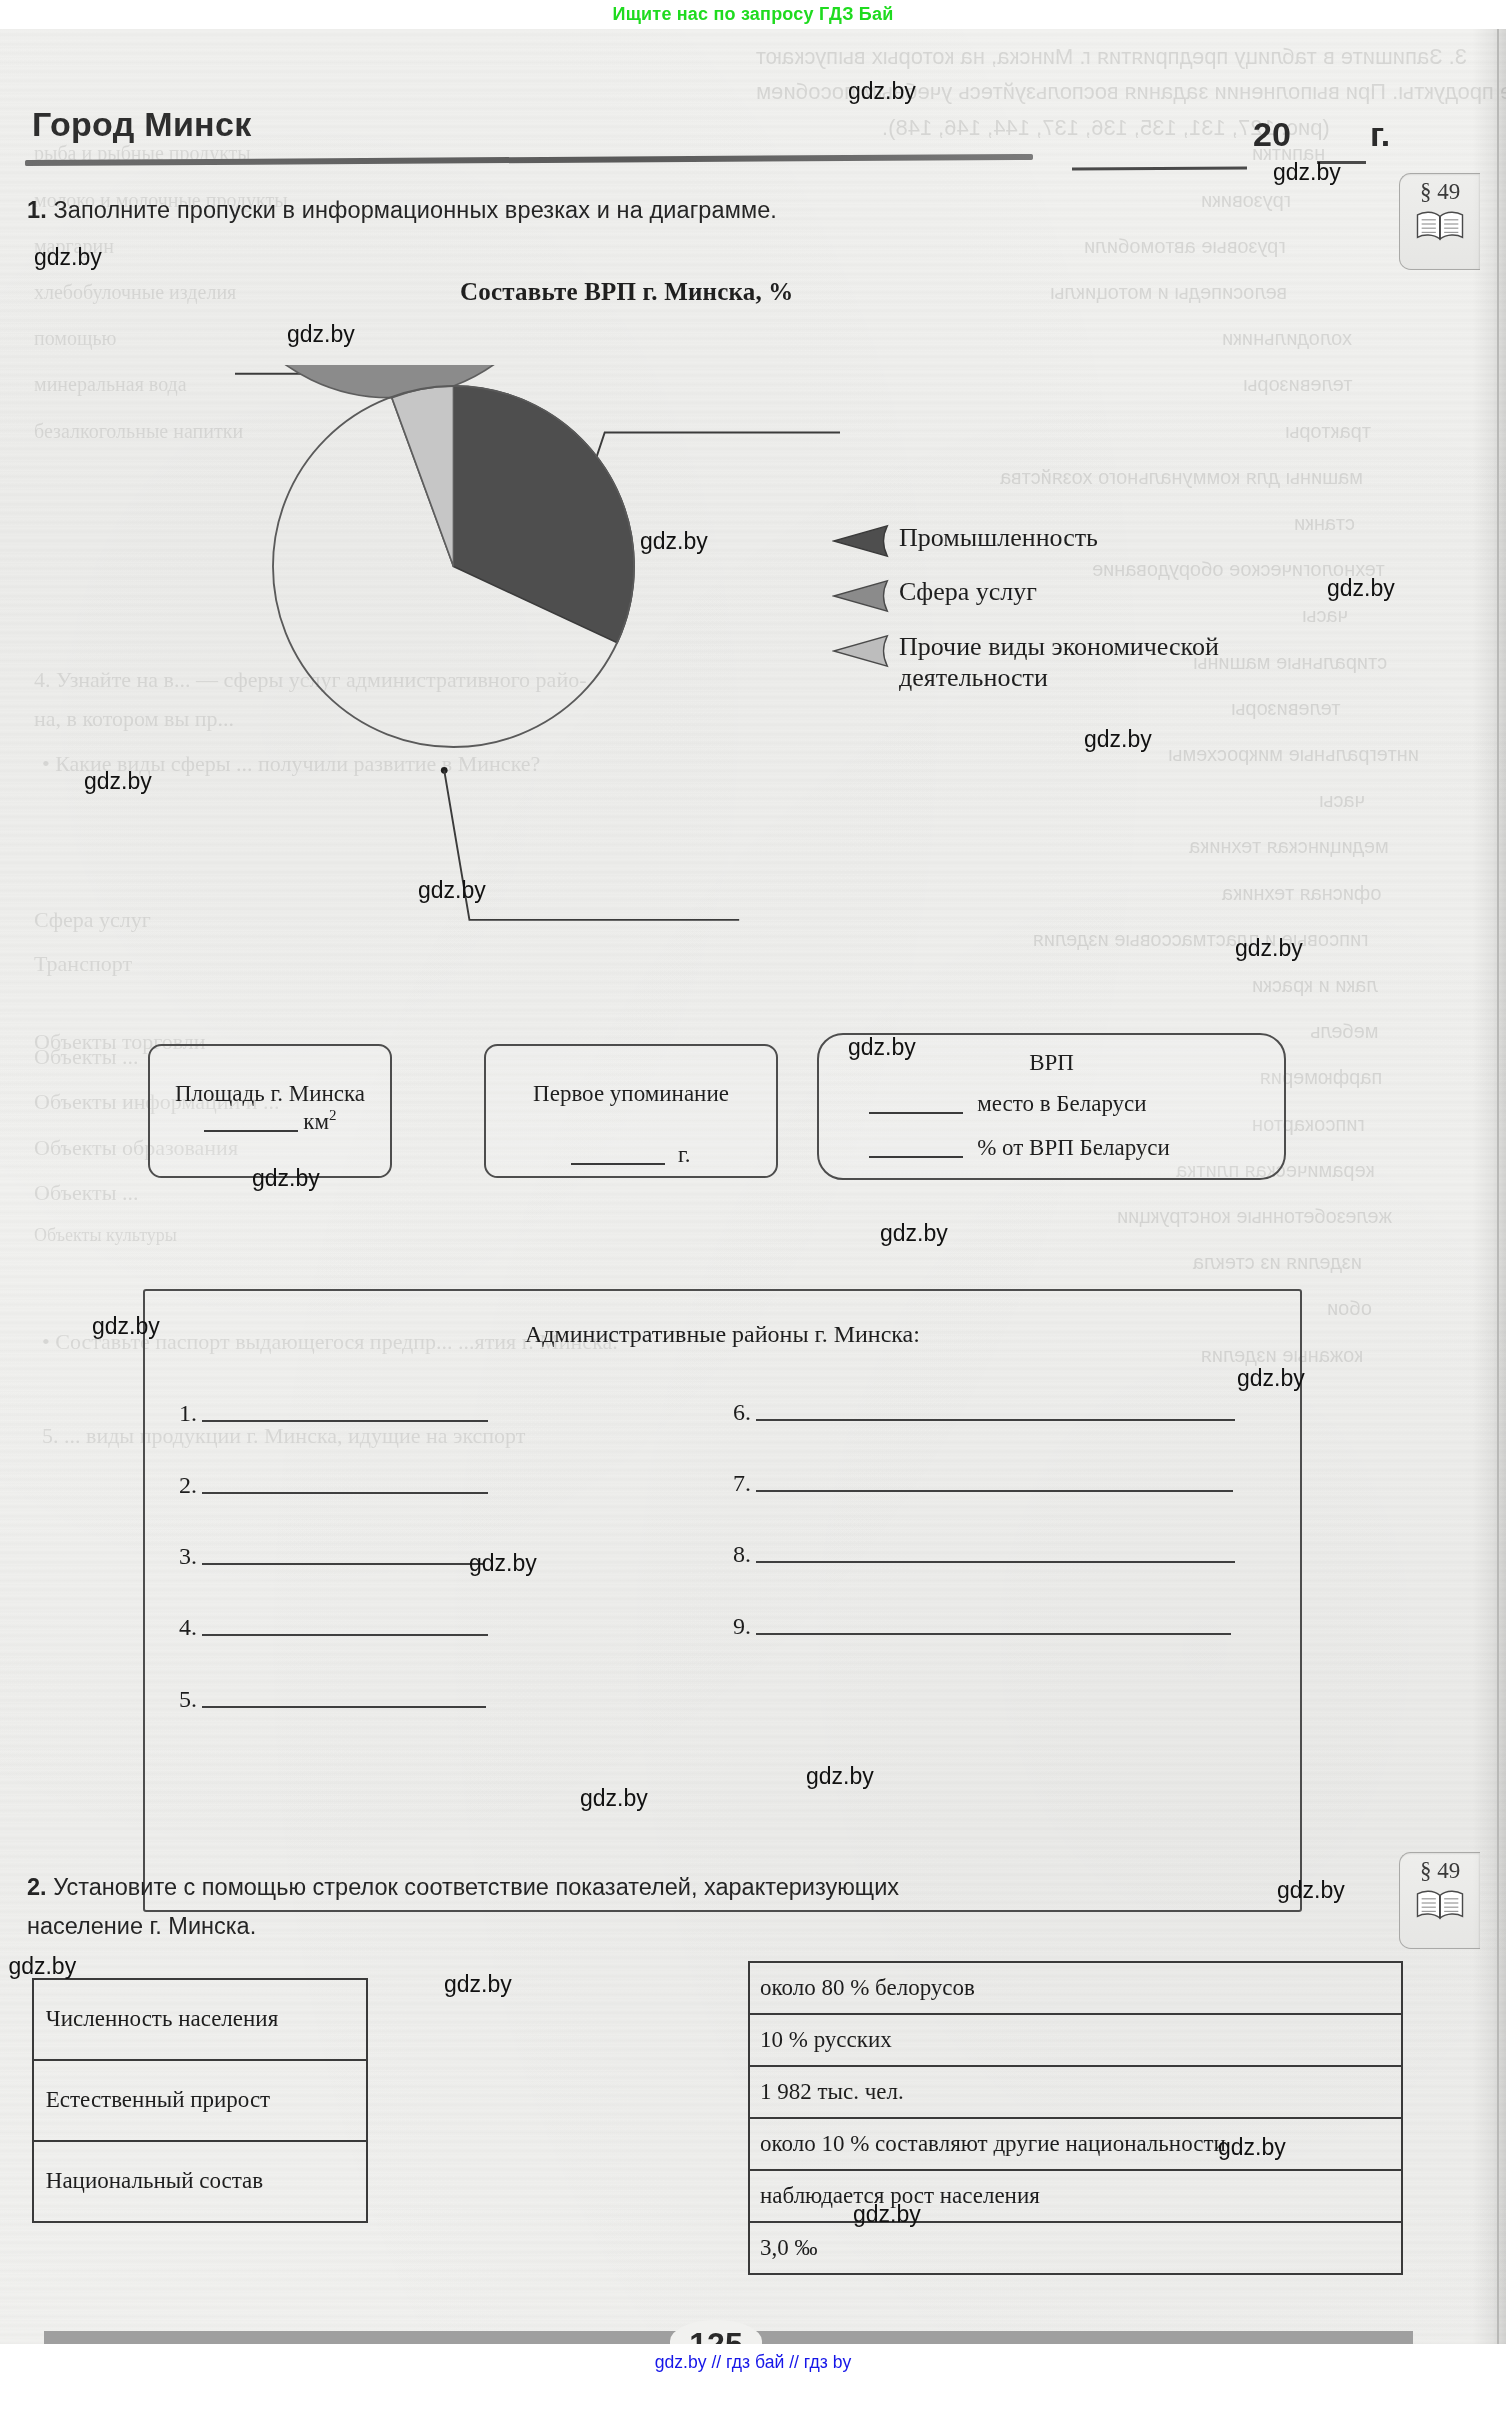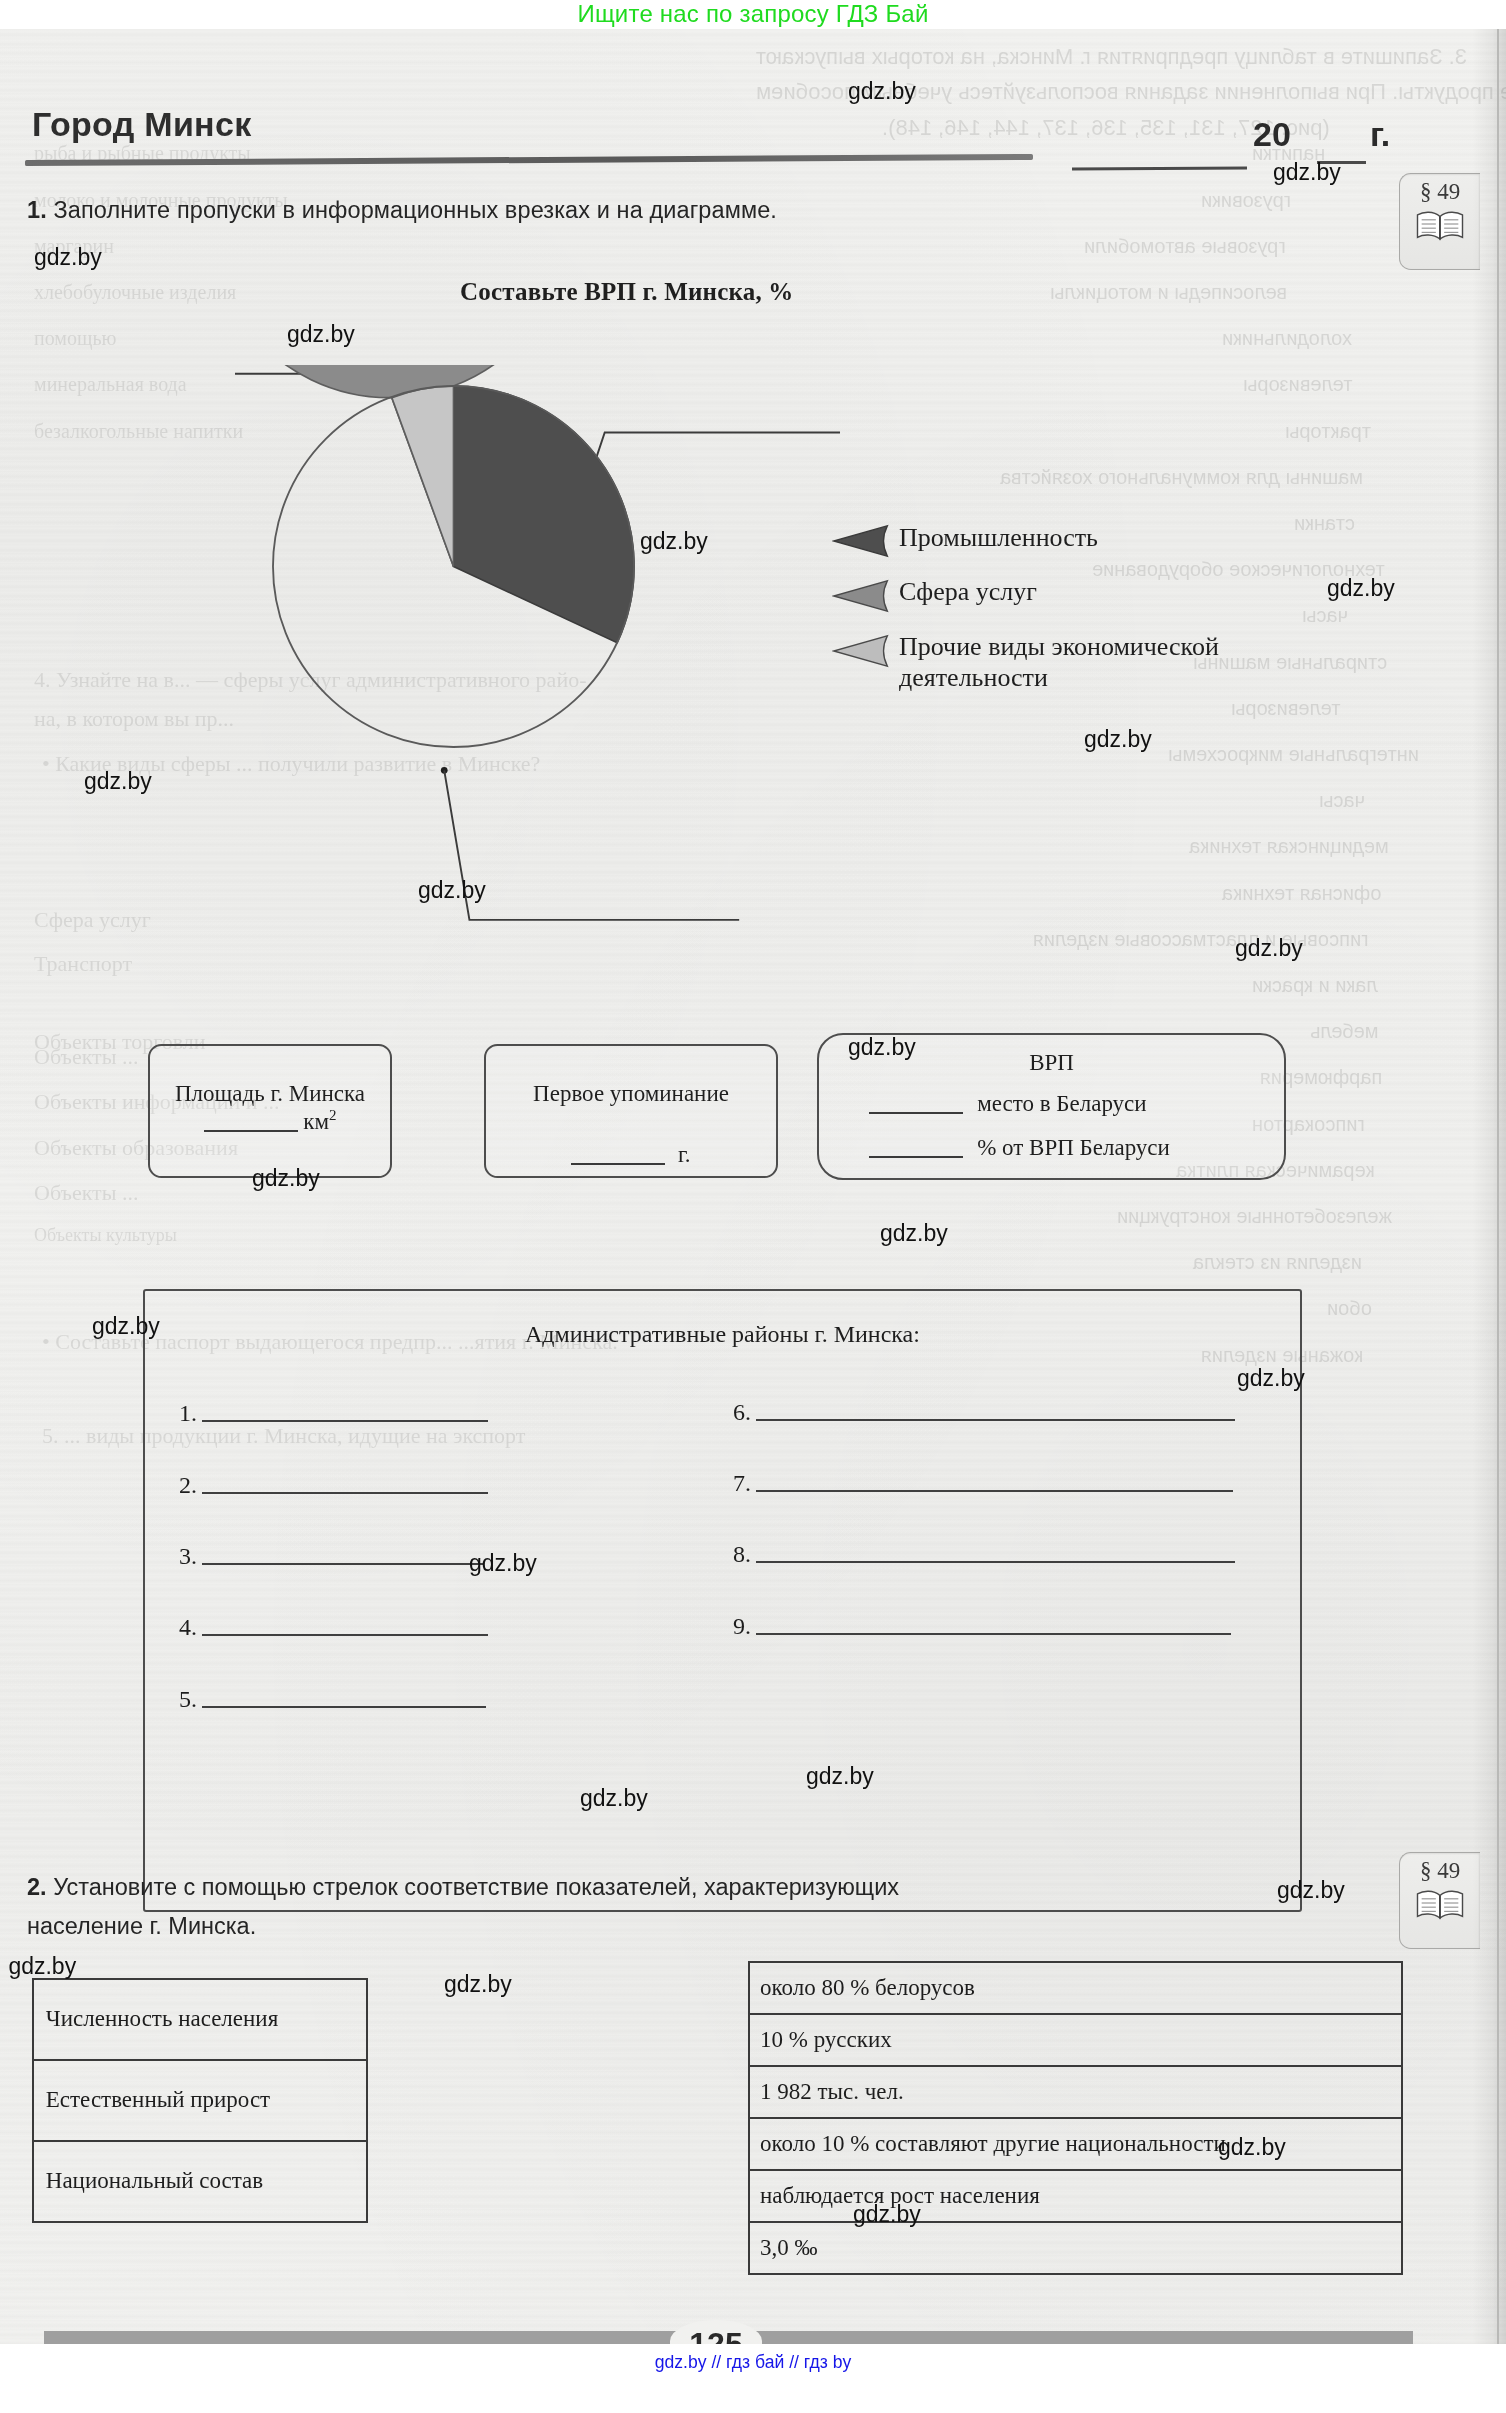--- a/index.html
+++ b/index.html
@@ -20,22 +20,22 @@
     position: absolute;
     left: 0; top: 0;
     width: 1506px; height: 28.6px;
     display: flex;
     align-items: center;
     justify-content: center;
     background: #ffffff;
   }
   #top-banner .txt {
     color: #1fdb1f;
-    font-size: 24px;
-    font-weight: 400;
+    font-size: 18px;
+    font-weight: 700;
     letter-spacing: 0.2px;
     font-family: "Liberation Sans", sans-serif;
   }
 
   
   #page {
     position: absolute;
     left: 0; top: 28.6px;
     width: 1506px; height: 2315px;
     background:

